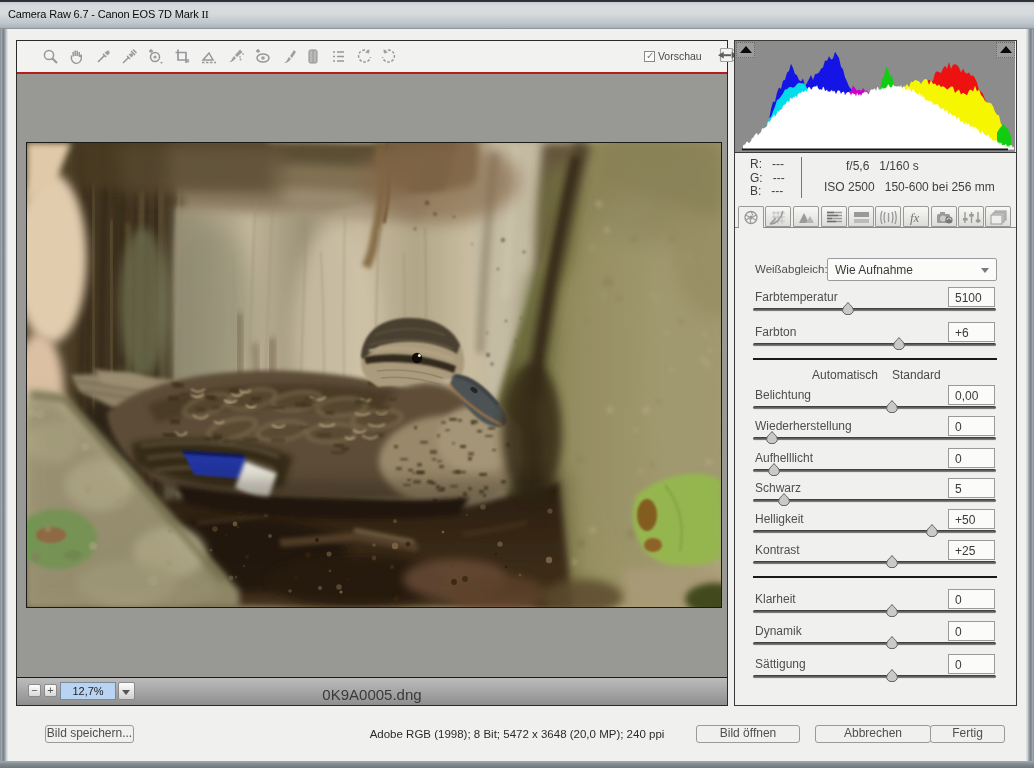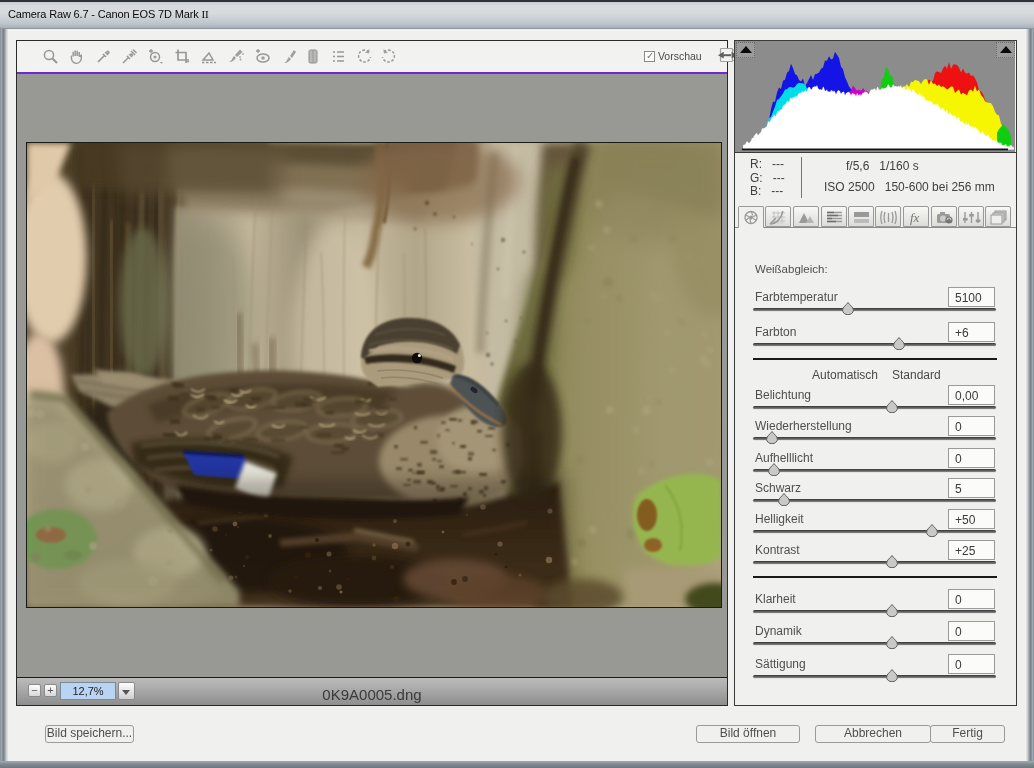--- a/index.html
+++ b/index.html
@@ -3,21 +3,21 @@
 *{margin:0;padding:0;box-sizing:border-box}
 body{width:1034px;height:768px;position:relative;font-family:"Liberation Sans",sans-serif;background:#f0f0ee;overflow:hidden}
 .abs{position:absolute}
 #titlebar{position:absolute;left:0;top:0;width:1034px;height:29px;background:linear-gradient(#c6ccd2 0%,#d9dcdf 15%,#d6dadd 45%,#c0c7cd 80%,#a8b1ba 100%);border-top:2px solid #2e3236;border-bottom:1px solid #8e959c}
 #titlebar>span{position:absolute;left:8px;top:6px;font-size:11px;letter-spacing:-0.15px;color:#0a0a0a}
 #frameL{position:absolute;left:0;top:29px;width:8px;height:732px;background:linear-gradient(90deg,#79828a 0,#a8b0b8 15%,#747c84 40%,#9aa2aa 62%,#ccd0d4 82%,#e8eaea 100%)}
 #frameR{position:absolute;right:0;top:29px;width:8px;height:732px;background:linear-gradient(270deg,#79828a 0,#a8b0b8 15%,#747c84 40%,#9aa2aa 62%,#ccd0d4 82%,#e8eaea 100%)}
 #frameB{position:absolute;left:0;bottom:0;width:1034px;height:7px;background:linear-gradient(#a2aab2 0,#848c94 40%,#6e767c 100%)}
 #dlg{position:absolute;left:8px;top:29px;width:1018px;height:732px;background:#f0f0ee}
 #content{position:absolute;left:8px;top:11px;width:712px;height:666px;border:1px solid #2a2a2a;background:#989894}
-#toolbar{position:absolute;left:0;top:0;width:710px;height:33px;background:#f2f2f0;border-bottom:2px solid #6d28d9}
+#toolbar{position:absolute;left:0;top:0;width:710px;height:33px;background:#f2f2f0;border-bottom:2px solid #b91c1c}
 #imgarea{position:absolute;left:0;top:33px;width:710px;height:603px;background:#989894}
 #photo{position:absolute;left:9px;top:68px;width:696px;height:466px;border:1px solid #1a1a1a}
 #zoomstrip{position:absolute;left:0;top:636px;width:710px;height:28px;background:linear-gradient(#bcbcbc 0,#a8a8a8 45%,#8e8e8e 100%);border-top:1px solid #1a1a1a}
 .zbtn{position:absolute;top:6px;width:13px;height:13px;background:linear-gradient(#fdfdfd,#d8d8d8);border:1px solid #8a8a8a;border-radius:2px;font-size:11px;line-height:10px;text-align:center;color:#555}
 #zoomval{position:absolute;left:43px;top:4px;width:56px;height:18px;background:#b8d4f2;border:1px solid #7a8a9a;font-size:11px;color:#222;text-align:center;line-height:17px}
 #zoomdd{position:absolute;left:101px;top:4px;width:17px;height:18px;background:linear-gradient(#fdfdfd,#cfcfcf);border:1px solid #8a8a8a;border-radius:2px}
 #zoomdd:after{content:"";position:absolute;left:3px;top:7px;border:4.5px solid transparent;border-top:5px solid #555}
 #fname{position:absolute;left:0;width:710px;top:8px;text-align:center;font-size:15px;color:#3a3a3a}
 #panel{position:absolute;left:726px;top:11px;width:283px;height:666px;border:1px solid #3a3a3a;background:#f0f0ee}
 #histbox{position:absolute;left:0;top:0;width:281px;height:112px;border-bottom:1px solid #3a3a3a}
@@ -614,20 +614,21 @@
             <rect x="13.8" y="9.5" width="4.6" height="2.6" fill="#9a9a9a"></rect>
           </svg></div>
         <div class="tab" style="left:250px"><svg width="19" height="15" viewBox="0 0 19 15">
             <rect x="6" y="1" width="11" height="9" fill="#c5c5c5" stroke="#9a9a9a" stroke-width="1"></rect>
             <rect x="4" y="3" width="11" height="9" fill="#d9d9d9" stroke="#9a9a9a" stroke-width="1"></rect>
             <rect x="2" y="5" width="11" height="9" fill="#eee" stroke="#9a9a9a" stroke-width="1"></rect>
           </svg></div>
       </div>
     <div id="tabline"></div>
     <div id="wblbl">Weißabgleich:</div>
+    <div id="wbdd">Wie Aufnahme</div>
     <div class="slbl" style="top:249px">Farbtemperatur</div>
       <div class="sval" style="top:246px">5100</div>
       <div class="strack" style="top:267px">
         <svg style="position:absolute;left:89.0px;top:-6.5px" width="12" height="13" viewBox="0 0 12 13">
           <path d="M6,0.5 C7.8,3.2 11.4,5 11.4,8.3 A5.4,4.4 0 0 1 0.6,8.3 C0.6,5 4.2,3.2 6,0.5 Z" fill="#c9c9c6" stroke="#5f5f5f" stroke-width="1"></path>
         </svg>
       </div>
       <div class="slbl" style="top:284px">Farbton</div>
       <div class="sval" style="top:281px">+6</div>
       <div class="strack" style="top:302px">
@@ -697,15 +698,16 @@
         <svg style="position:absolute;left:133.0px;top:-6.5px" width="12" height="13" viewBox="0 0 12 13">
           <path d="M6,0.5 C7.8,3.2 11.4,5 11.4,8.3 A5.4,4.4 0 0 1 0.6,8.3 C0.6,5 4.2,3.2 6,0.5 Z" fill="#c9c9c6" stroke="#5f5f5f" stroke-width="1"></path>
         </svg>
       </div>
     <div class="sep" style="top:317px"></div>
     <a class="link" style="left:77px;top:327px">Automatisch</a>
     <a class="link" style="left:157px;top:327px">Standard</a>
     <div class="sep" style="top:535px"></div>
   </div>
   <div class="btn" style="left:37px;top:696px;width:89px">Bild speichern...</div>
+  <div class="link" style="left:0px;top:699px;width:1018px;text-align:center;position:absolute;font-size:11.5px;color:#2a2a2a">Adobe RGB (1998); 8 Bit; 5472 x 3648 (20,0 MP); 240 ppi</div>
   <div class="btn" style="left:688px;top:696px;width:104px">Bild öffnen</div>
   <div class="btn" style="left:807px;top:696px;width:116px">Abbrechen</div>
   <div class="btn" style="left:922px;top:696px;width:75px">Fertig</div>
 </div>
 </body></html>

